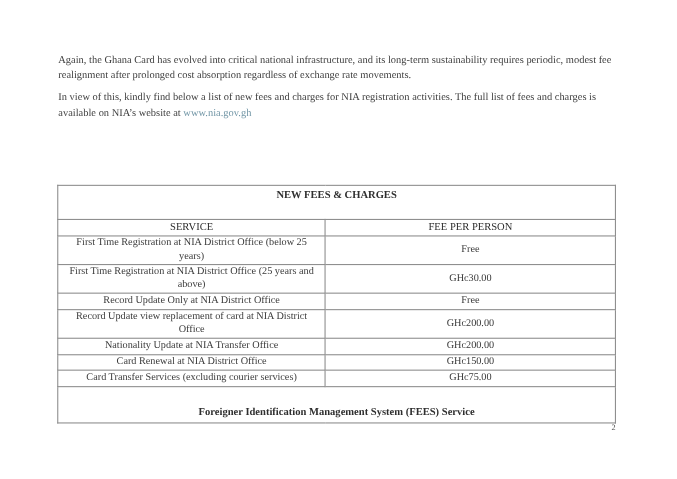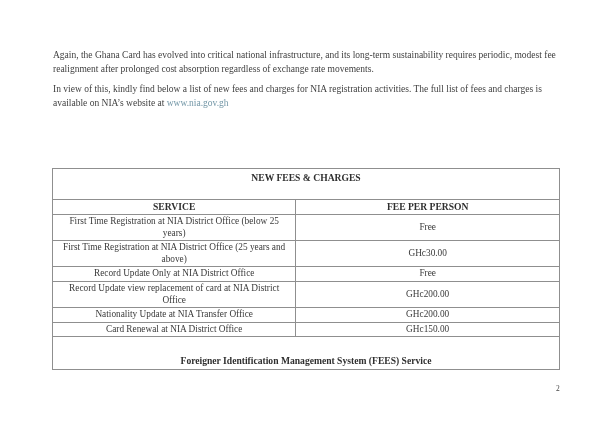--- a/index.html
+++ b/index.html
@@ -59,21 +59,21 @@
     height: 26px;
     vertical-align: top;
     padding-top: 3px;
     font-size: 9.6px;
     font-weight: bold;
     color: #2f2f2f;
   }
   .fees-table th.col-header {
     height: 12px;
     font-size: 9.6px;
-    font-weight: bold;
+    font-weight: normal;
     color: #2f2f2f;
   }
   .fees-table td.footer-cell {
     height: 28px;
     vertical-align: bottom;
     padding-bottom: 3px;
     font-weight: bold;
     font-size: 9.6px;
     color: #2f2f2f;
   }
@@ -134,20 +134,24 @@
   <tr>
     <td>Nationality Update at NIA Transfer Office</td>
     <td>GHc200.00</td>
   </tr>
 
   <tr>
     <td>Card Renewal at NIA District Office</td>
     <td>GHc150.00</td>
   </tr>
 
+  <tr>
+    <td>Card Transfer Services (excluding courier services)</td>
+    <td>GHc75.00</td>
+  </tr>
 </tbody>
     <tfoot>
       <tr>
         <td class="footer-cell" colspan="2">Foreigner Identification Management System (FEES) Service</td>
       </tr>
     </tfoot>
   </table>
 
   <div class="page-number">2</div>
 </div>

